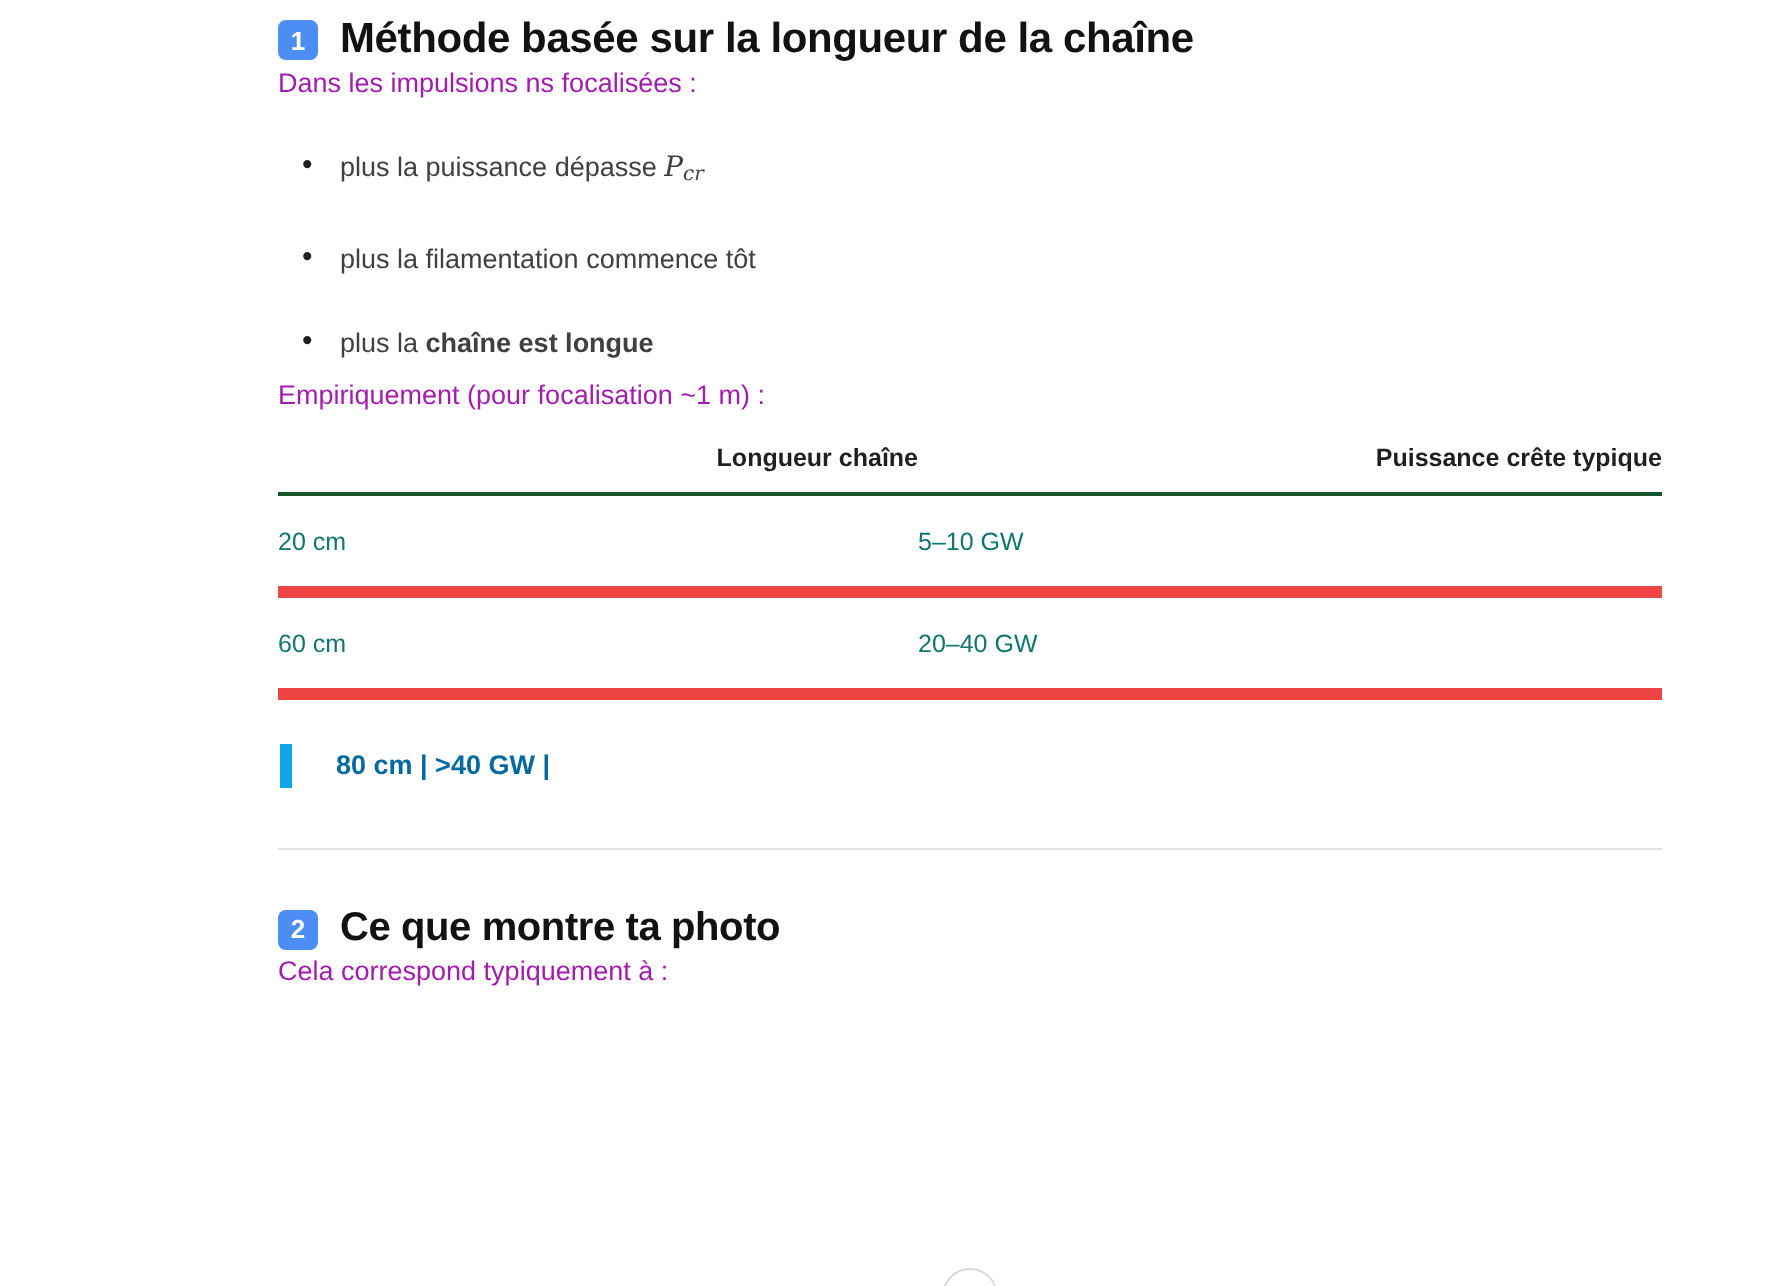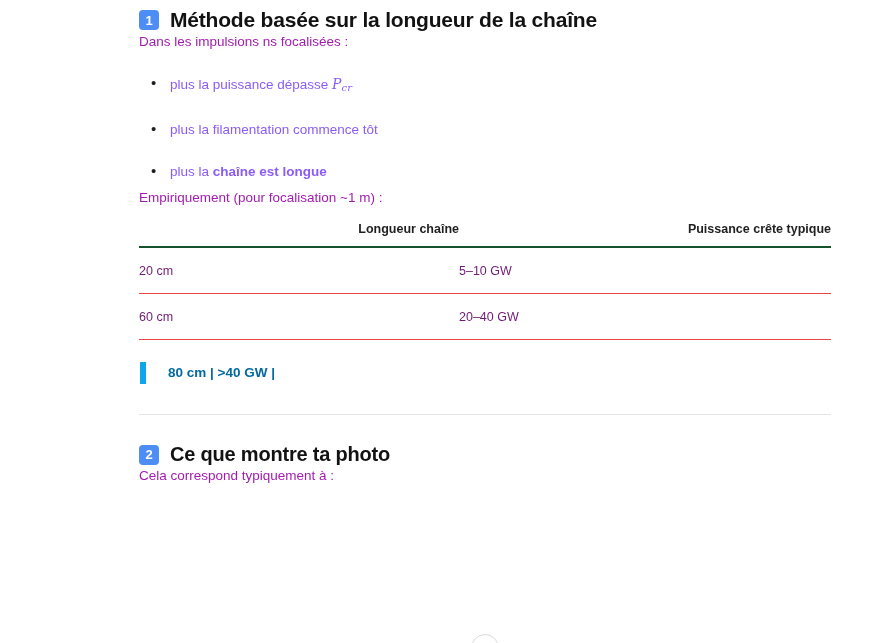--- a/index.html
+++ b/index.html
@@ -75,21 +75,21 @@
     list-style: none;
     margin: 10px 0 0 0;
     padding: 0;
   }
   ul.bullets li {
     position: relative;
     padding-left: 31px;
     font-size: 13.5px;
     line-height: 20px;
     margin-bottom: 6px;
-    color: #8b5cf6;
+    color: #404040;
     margin-top: 22px;
   }
   ul.bullets li::before {
     content: "•";
     position: absolute;
     left: 12px;
     top: -1px;
     font-size: 15px;
     color: #1f1f1f;
   }
@@ -122,22 +122,22 @@
   table.data-table th {
     text-align: right;
     font-weight: bold;
     font-size: 12.5px;
     color: #1f1f1f;
     padding: 0 0 10px 0;
     border-bottom: 2px solid #14532d;
   }
   table.data-table td {
     padding: 16px 0 15px 0;
-    border-bottom: 1px solid #ef4444;
-    color: #701a75;
+    border-bottom: 6px solid #ef4444;
+    color: #0f766e;
     font-size: 12.5px;
     vertical-align: top;
   }
   table.data-table th:first-child,
   table.data-table td:first-child { width: 320px; }
 
   
   .quote {
     margin-top: 22px;
     margin-left: 1px;

